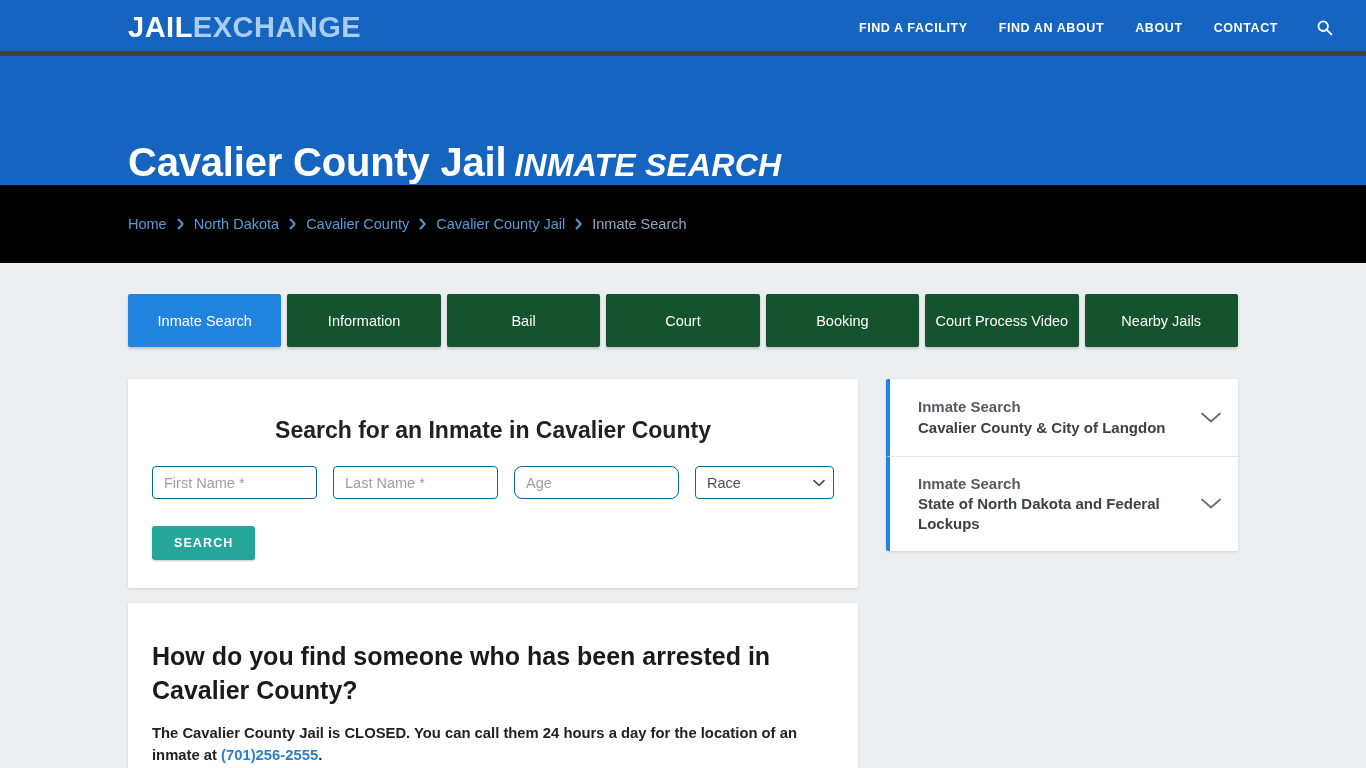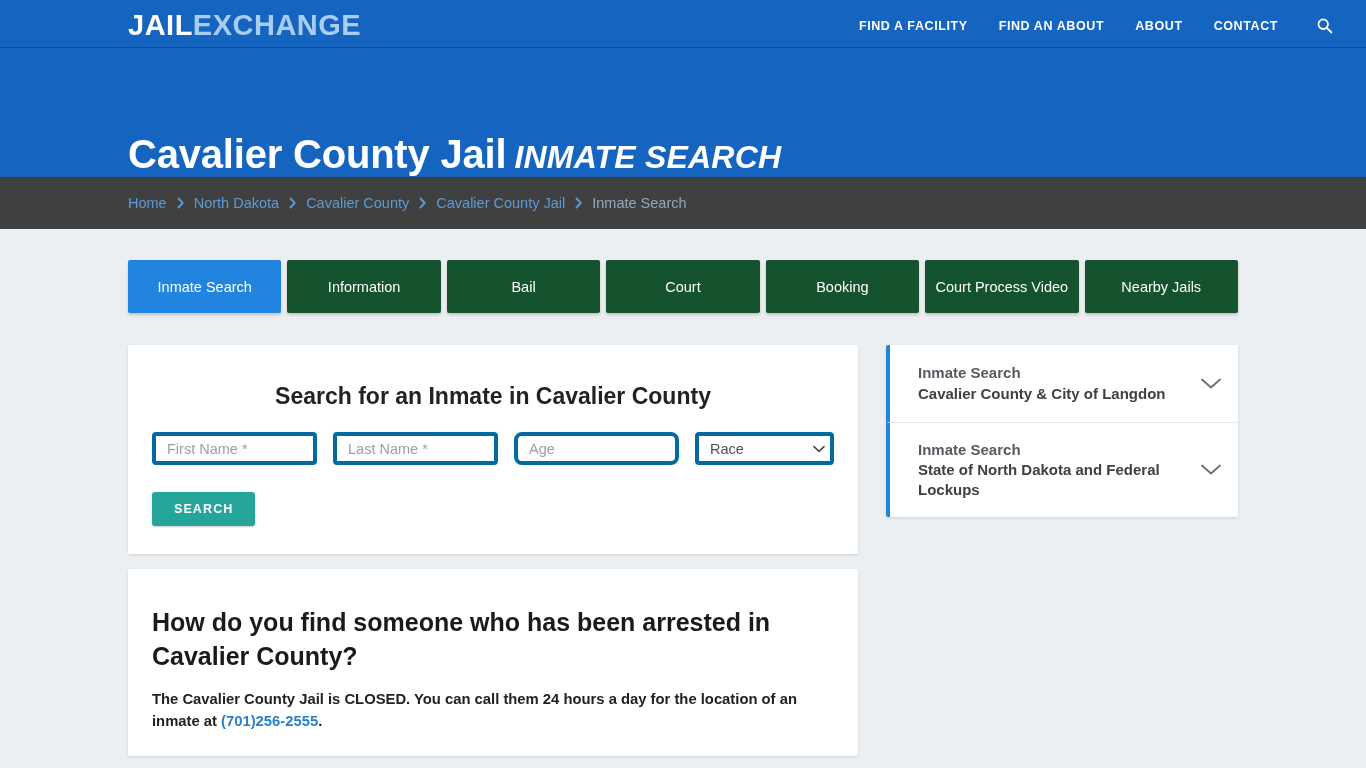--- a/index.html
+++ b/index.html
@@ -7,23 +7,23 @@
   html, body {
     margin: 0; padding: 0;
     width: 1366px; height: 768px;
     overflow: hidden;
     background: #eceff1;
     font-family: "Liberation Sans", sans-serif;
   }
 
   
   .topbar {
-    height: 48px;
+    height: 56px;
     background: #1565c0;
-    border-bottom: 1px solid #404040;
+    border-bottom: 5px solid #404040;
     display: flex;
     align-items: center;
     padding: 4px 24px 0 0;
     position: relative;
   }
   .logo {
     margin-left: 128px;
     font-size: 29px;
     font-weight: bold;
     letter-spacing: 0.5px;
@@ -76,22 +76,22 @@
     color: #ffffff;
     font-size: 32px;
     font-style: italic;
     font-weight: bold;
     letter-spacing: 0.2px;
     margin-left: 8px;
   }
 
   
   .crumbbar {
-    background: #404040;
-    height: 52px;
+    background: #000000;
+    height: 78px;
     display: flex;
     align-items: center;
   }
   .crumbs {
     margin-left: 128px;
     display: flex;
     align-items: center;
     font-size: 14.5px;
   }
   .crumbs a {
@@ -155,21 +155,21 @@
     text-align: center;
     font-size: 23px;
     font-weight: bold;
     color: #222222;
     margin: 12px 0 22px 0;
   }
 
   .fields { display: flex; gap: 16px; }
   .fields input, .fields select {
     height: 33px;
-    border: 4px solid #0369a1;
+    border: 1px solid #0369a1;
     border-radius: 4px;
     padding: 0 11px;
     font-size: 14.5px;
     color: #495057;
     background: #ffffff;
     font-family: "Liberation Sans", sans-serif;
   }
   .fields input::placeholder { color: #9aa0a6; }
   #first-name-input { width: 165px; }
   #last-name-input  { width: 165px; }

